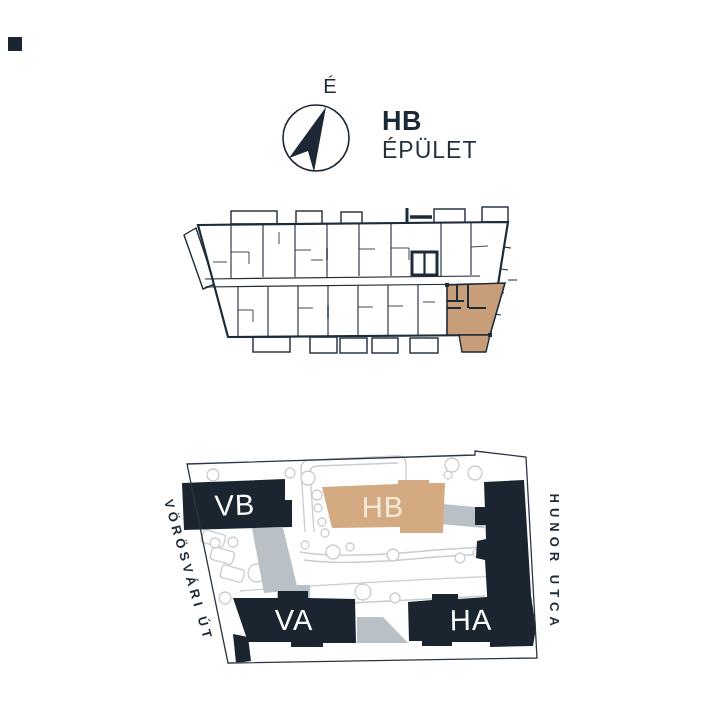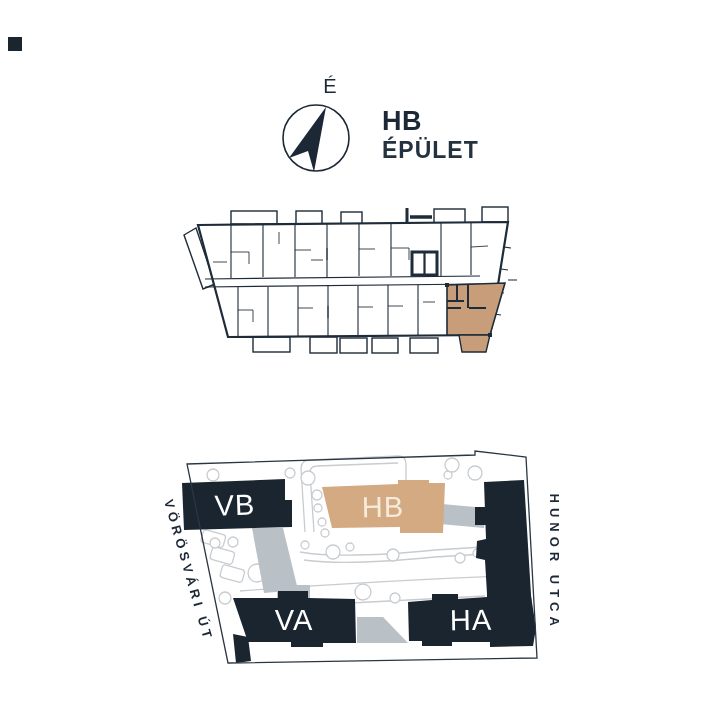--- a/index.html
+++ b/index.html
@@ -4,21 +4,21 @@
 <style>
   html,body{margin:0;padding:0;background:#ffffff;}
   #app{
     position:relative;width:720px;height:720px;background:#ffffff;overflow:hidden;
     font-family:"Liberation Sans",sans-serif;color:#1c2836;
   }
   .abs{position:absolute;}
   #logo-square{left:8px;top:37px;width:14px;height:14px;background:#1a2530;}
   #north-label{left:312px;top:75px;width:36px;text-align:center;font-size:20px;font-weight:400;color:#1c2836;}
   #building-code{left:382px;top:106px;font-size:27px;font-weight:700;letter-spacing:.5px;color:#1c2836;}
-  #building-word{left:382px;top:137px;font-size:23px;font-weight:700;letter-spacing:1px;color:#243240;}
+  #building-word{left:382px;top:137px;font-size:23px;font-weight:400;letter-spacing:1px;color:#243240;}
   #street-left{
     left:106px;top:563px;width:165px;text-align:center;
     transform:rotate(74deg);transform-origin:center;
     font-size:13px;font-weight:600;letter-spacing:4px;color:#1c2836;white-space:nowrap;
   }
   #street-right{
     left:489px;top:551px;width:130px;text-align:center;
     transform:rotate(90deg);transform-origin:center;
     font-size:13px;font-weight:600;letter-spacing:5px;color:#1c2836;white-space:nowrap;
   }

